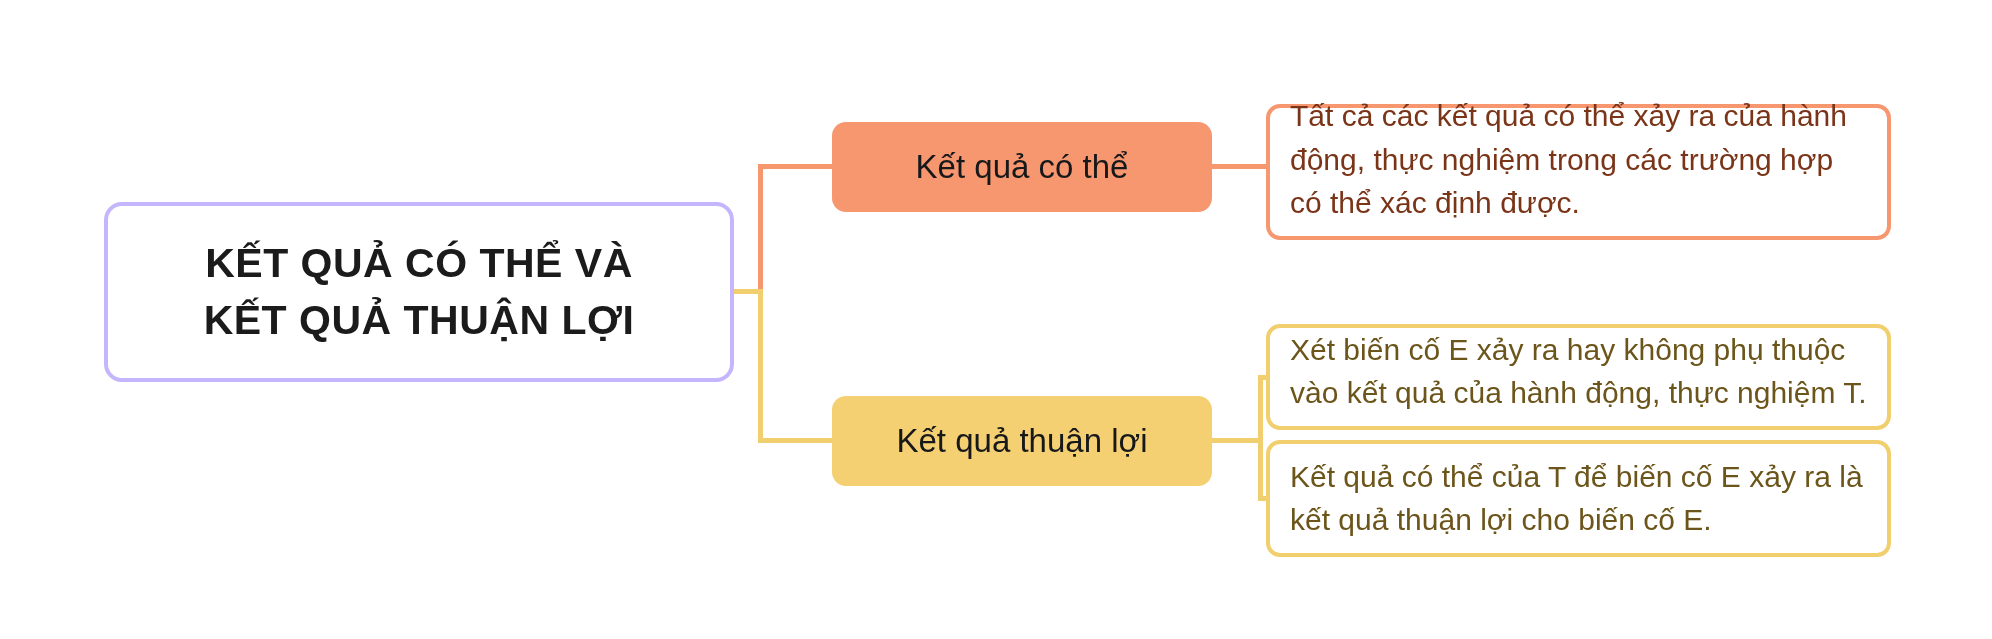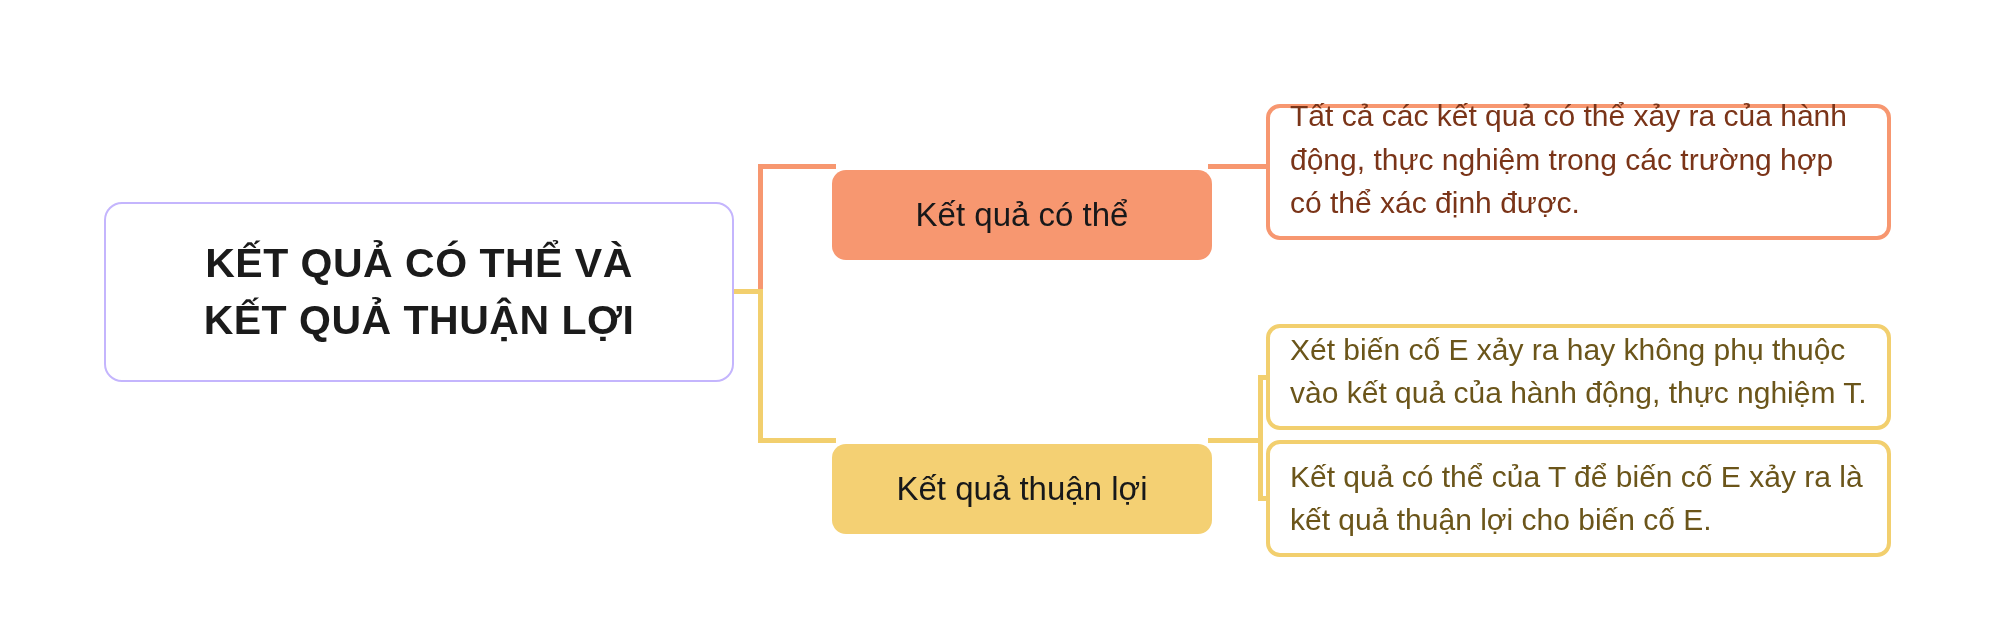--- a/index.html
+++ b/index.html
@@ -30,21 +30,21 @@
   .conn-v { width: 5px; }
 
   
   #root-node {
     position: absolute;
     left: 104px;
     top: 202px;
     width: 630px;
     height: 180px;
     box-sizing: border-box;
-    border: 2px solid #c4b5fd;
+    border: 4px solid #c4b5fd;
     border-radius: 18px;
     background: #ffffff;
     display: flex;
     align-items: center;
     justify-content: center;
     text-align: center;
     padding: 0 22px;
   }
   #root-node .root-text {
     font-size: 41px;
@@ -58,21 +58,20 @@
   
   .branch-node {
     position: absolute;
     box-sizing: border-box;
     border-radius: 14px;
     display: flex;
     align-items: center;
     justify-content: center;
     padding: 0 26px;
     text-align: left;
-    margin-top: 48px;
   }
   .branch-node .branch-text {
     font-size: 33px;
     font-weight: 400;
     line-height: 1.2;
     color: #17181a;
     white-space: nowrap;
   }
 
   #branch-orange {

